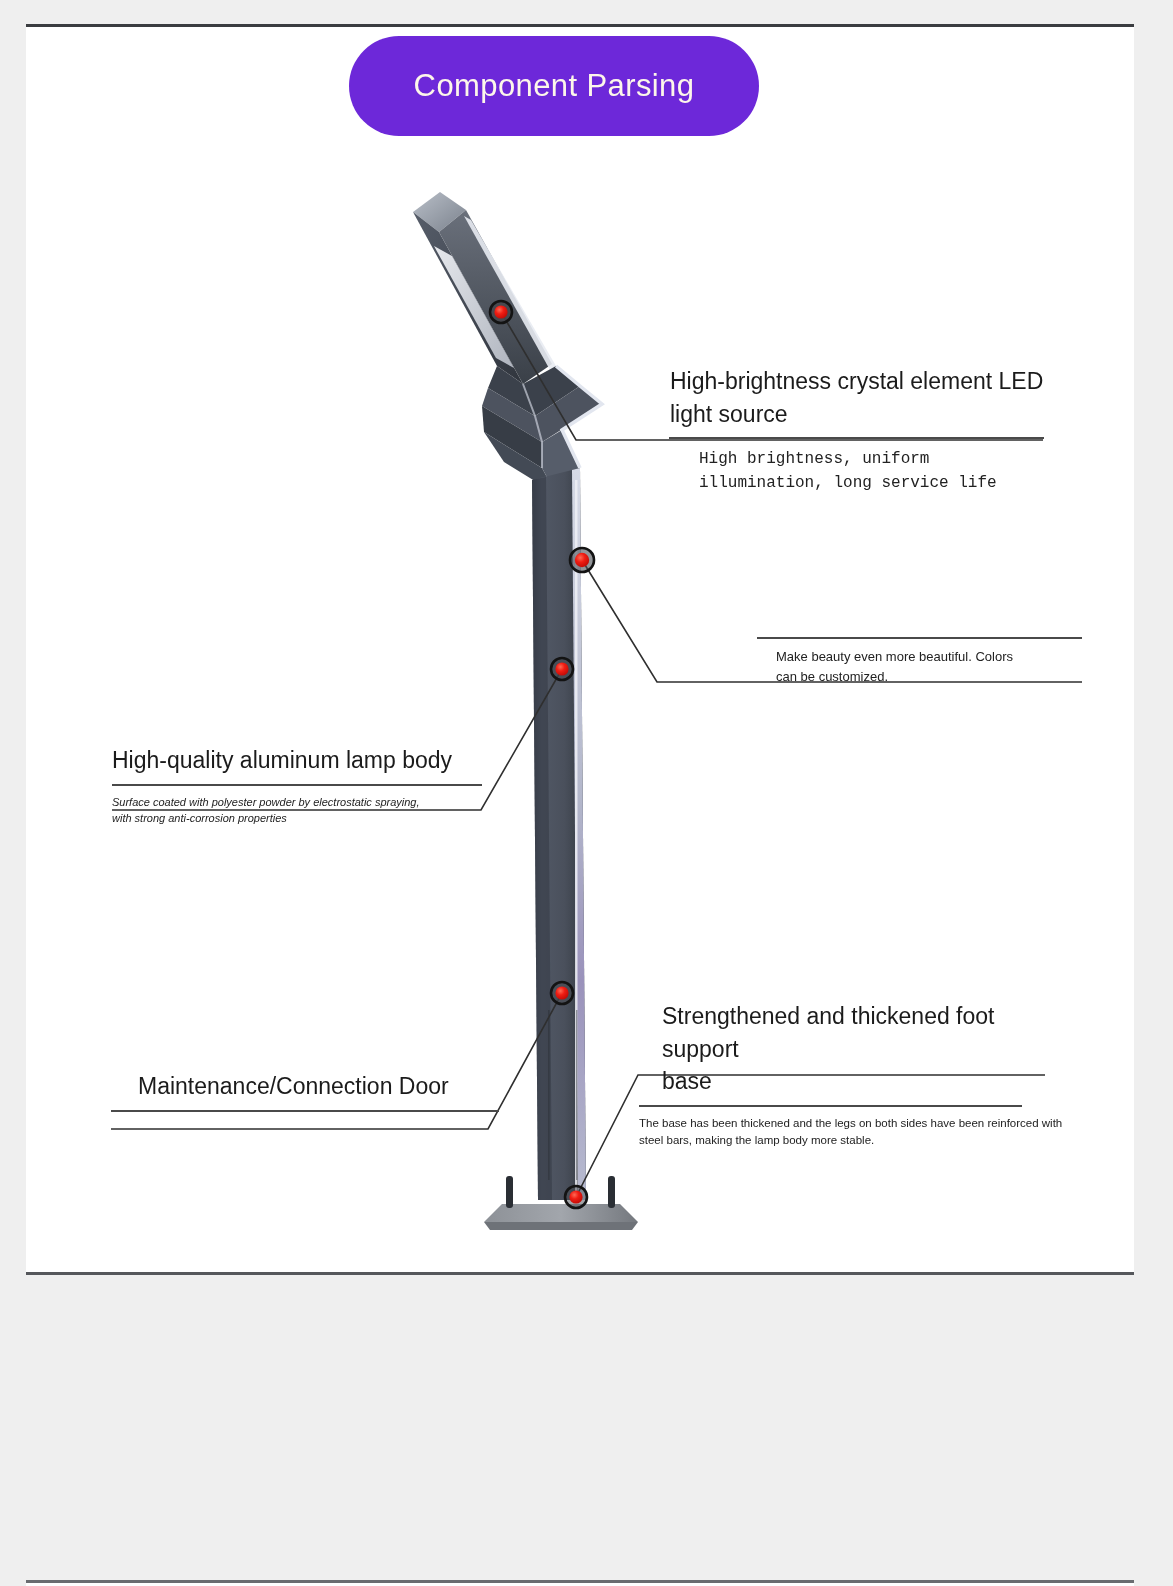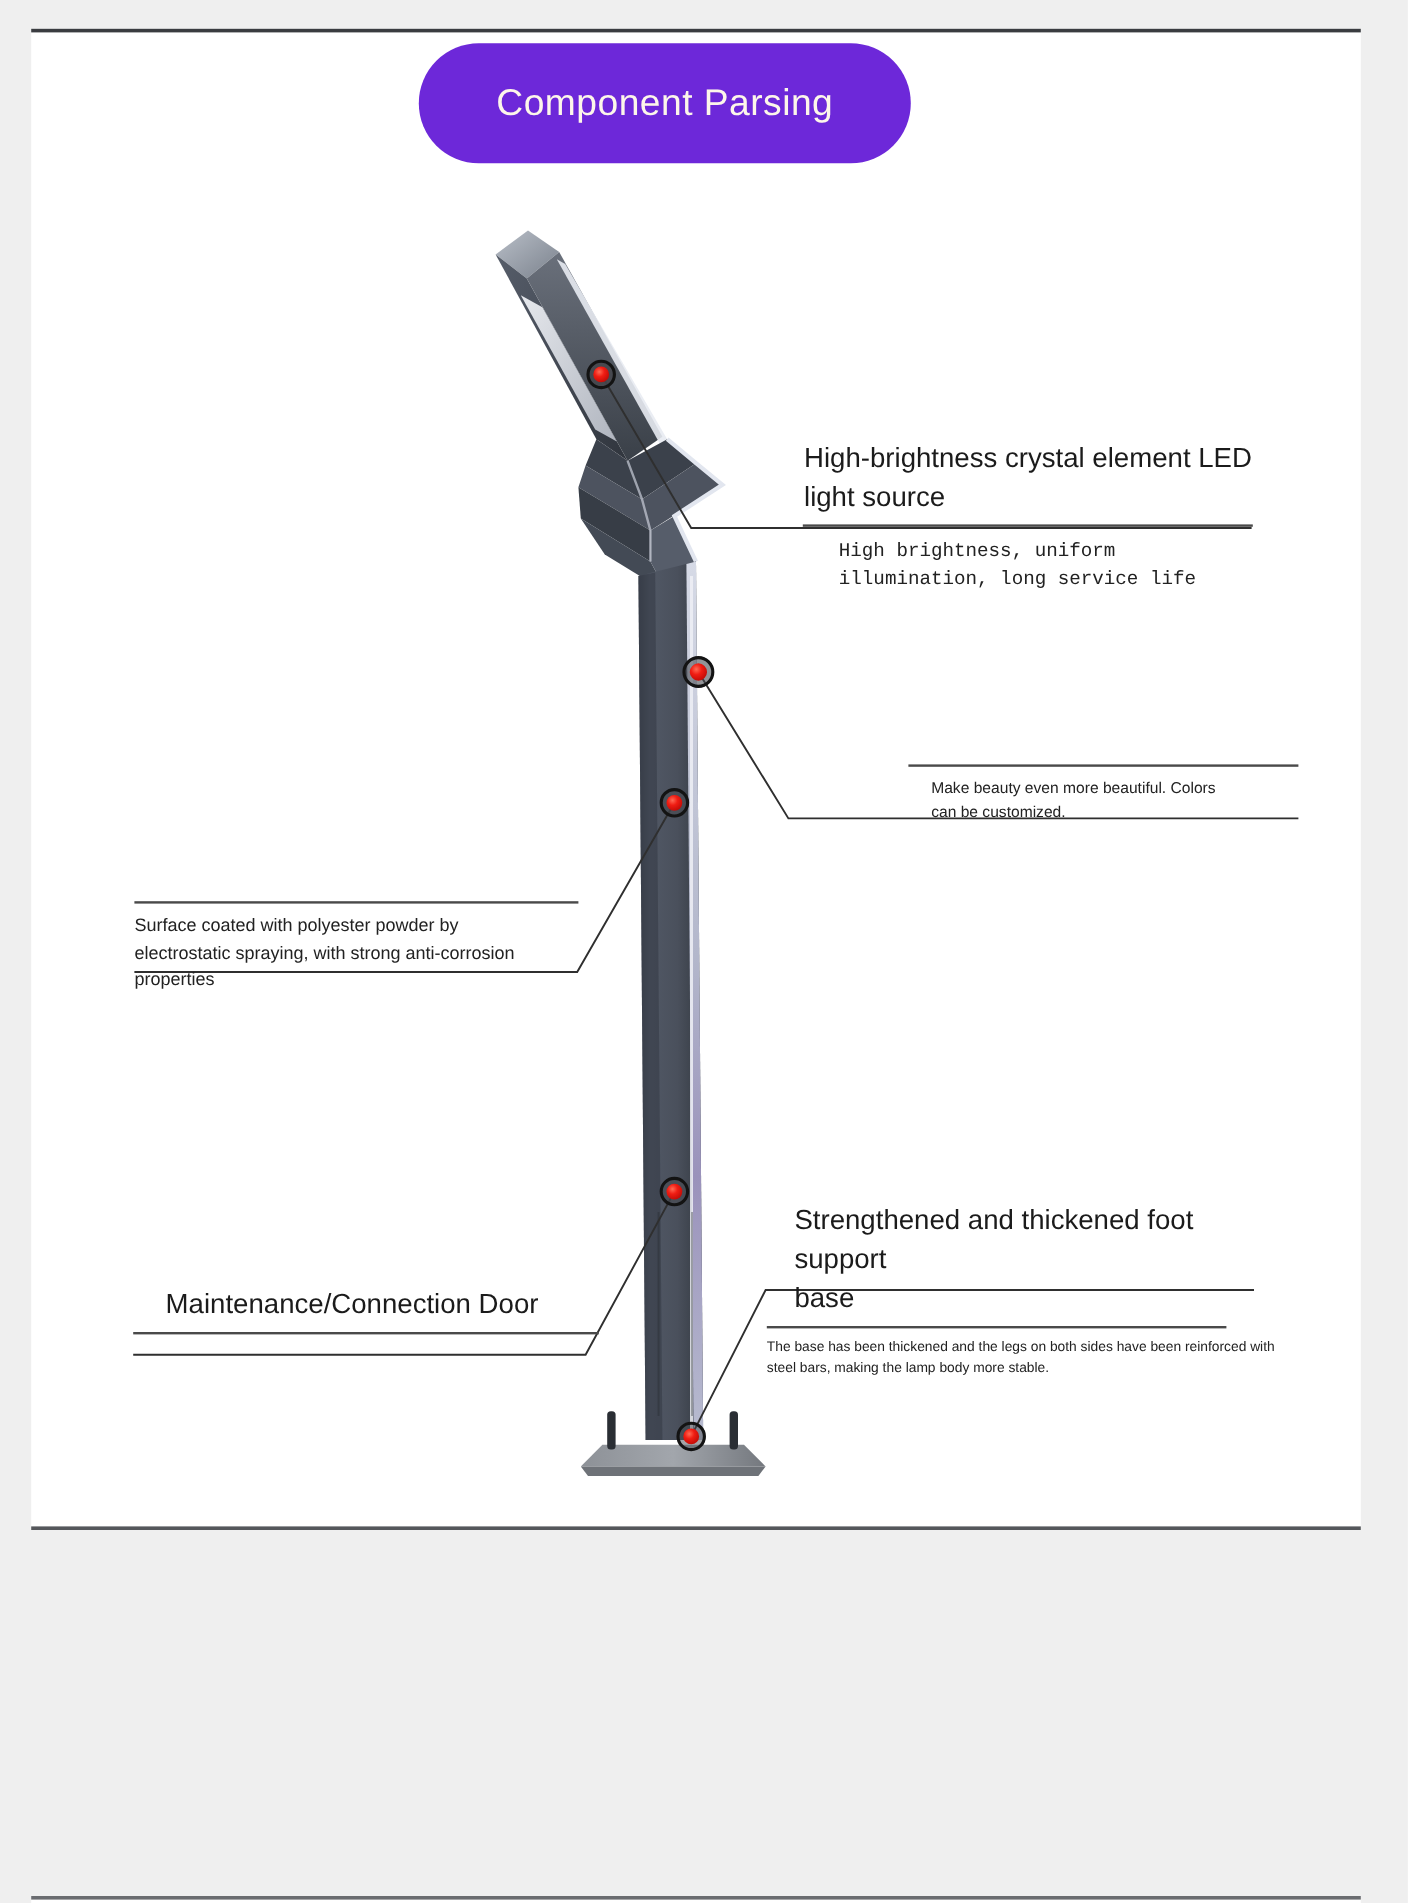--- a/index.html
+++ b/index.html
@@ -99,21 +99,21 @@
   #callout-led          { left: 670px; top: 365px;  width: 375px; }
   #callout-led .c-rule  { width: 375px; margin-left: -1px; }
   #callout-led .c-sub   { font-size: 16px; margin-left: 29px; font-family: Liberation Mono, monospace; }
 
   #callout-light-strip         { left: 757px; top: 630px; width: 325px; }
   #callout-light-strip .c-rule { width: 325px; }
   #callout-light-strip .c-sub  { font-size: 13px; margin-left: 19px; width: 250px; }
 
   #callout-lamp-body         { left: 112px; top: 744px; width: 370px; }
   #callout-lamp-body .c-rule { width: 370px; }
-  #callout-lamp-body .c-sub  { font-size: 15px; width: 330px; }
+  #callout-lamp-body .c-sub  { font-size: 11px; width: 330px; font-style: italic; }
 
   #callout-foot-base         { left: 662px; top: 1000px; width: 383px; }
   #callout-foot-base .c-rule { width: 383px; margin-left: -23px; }
   #callout-foot-base .c-sub  { font-size: 11.5px; margin-left: -23px; width: 440px; line-height: 1.45; }
 
   #callout-door         { left: 138px; top: 1070px; width: 350px; }
   #callout-door .c-rule { width: 388px; margin-left: -27px; }
   #callout-door .c-sub  { font-size: 15px; margin-left: -26px; width: 420px; }
 
   
@@ -278,20 +278,21 @@
   <div class="c-rule"></div>
   <div class="c-sub">High brightness, uniform illumination, long service life</div>
 </div>
 
 <div class="callout" id="callout-light-strip">
   <div class="c-rule"></div>
   <div class="c-sub">Make beauty even more beautiful. Colors can be customized.</div>
 </div>
 
 <div class="callout" id="callout-lamp-body">
+  <div class="c-title">High-quality aluminum lamp body</div>
   <div class="c-rule"></div>
   <div class="c-sub">Surface coated with polyester powder by electrostatic spraying, with strong anti-corrosion properties</div>
 </div>
 
 <div class="callout" id="callout-foot-base">
   <div class="c-title">Strengthened and thickened foot support
 base</div>
   <div class="c-rule"></div>
   <div class="c-sub">The base has been thickened and the legs on both sides have been reinforced with steel bars, making the lamp body more stable.</div>
 </div>

